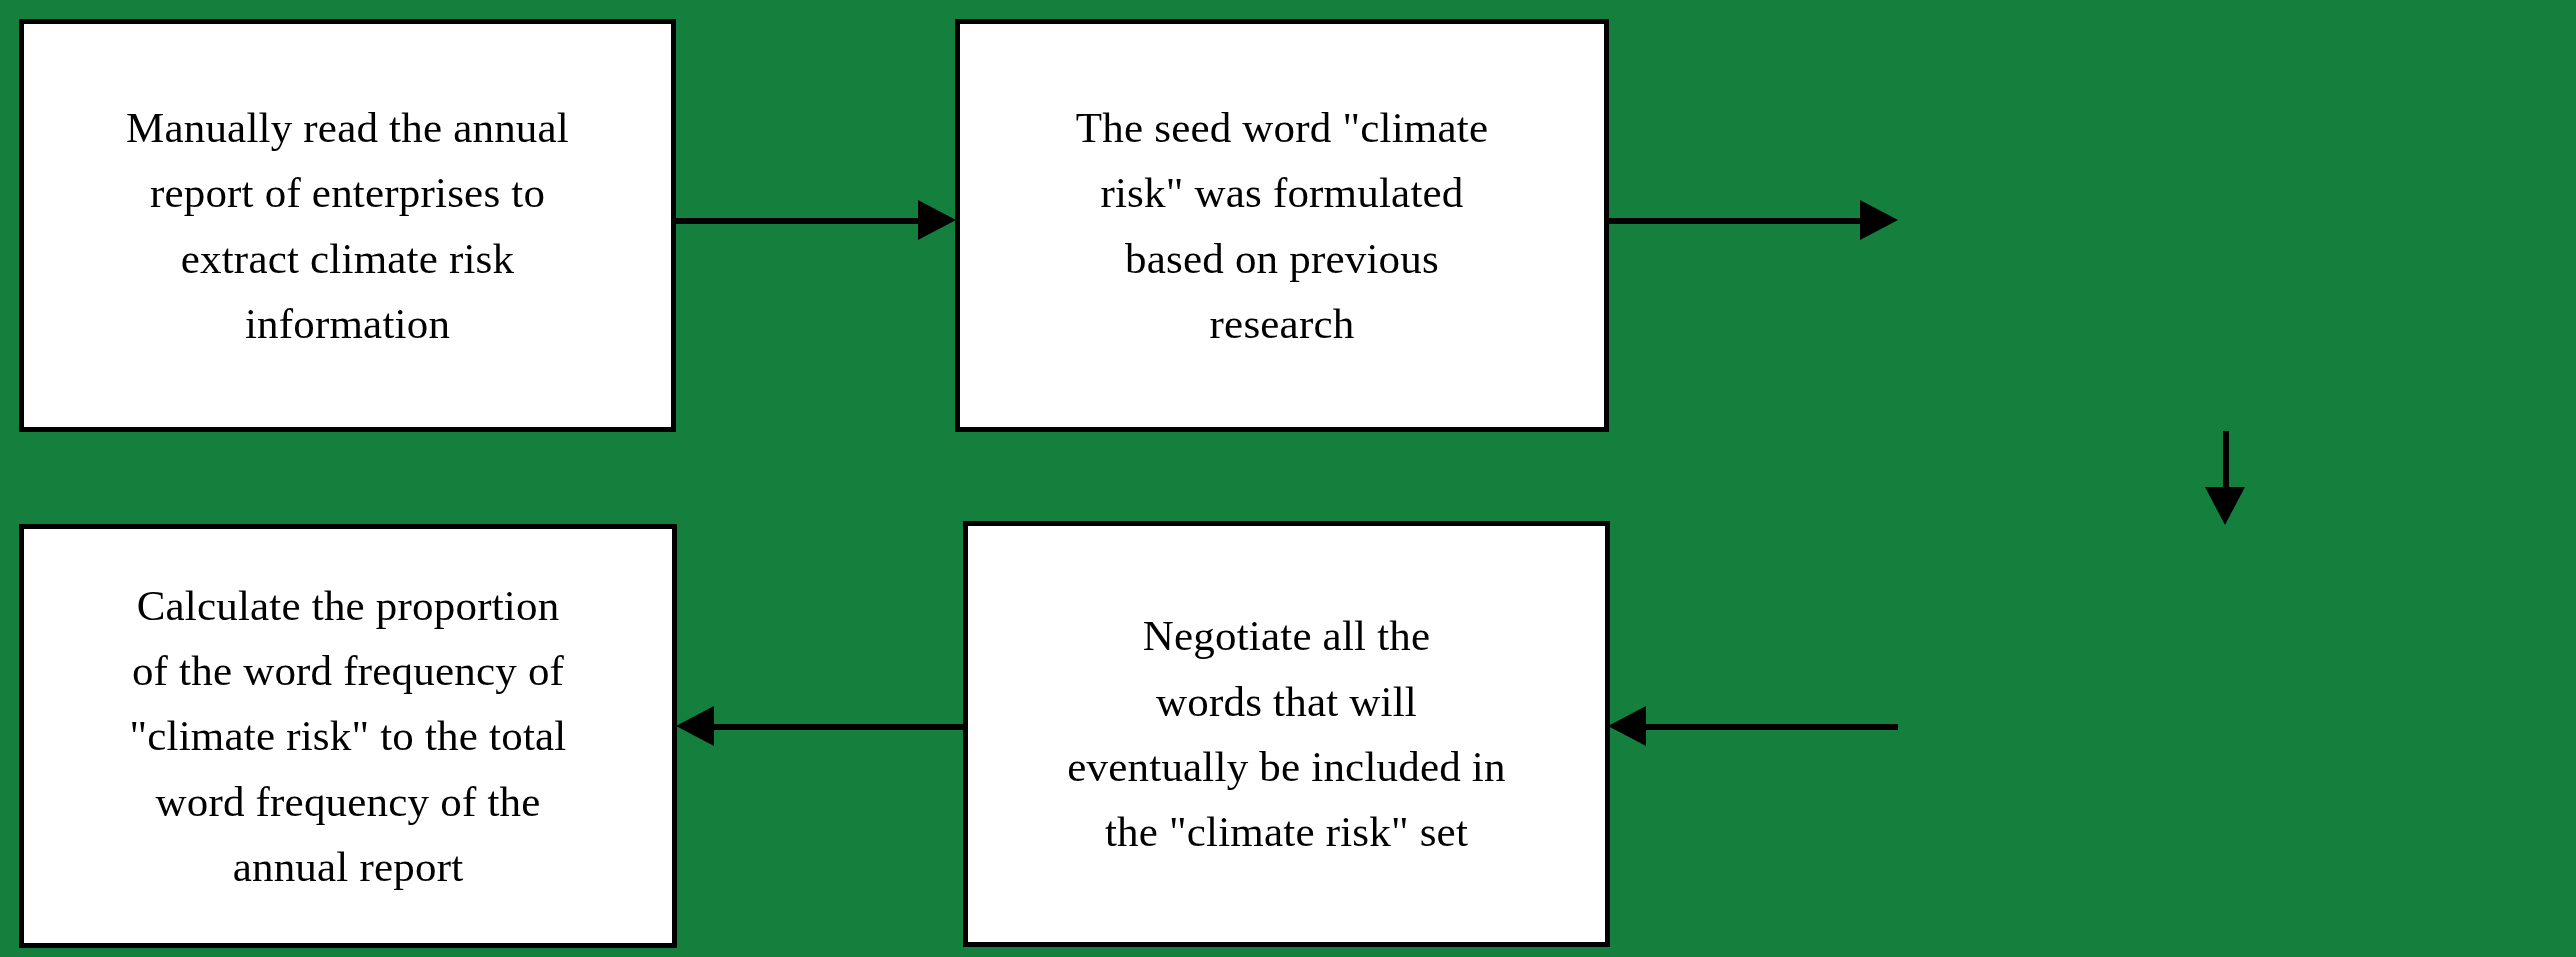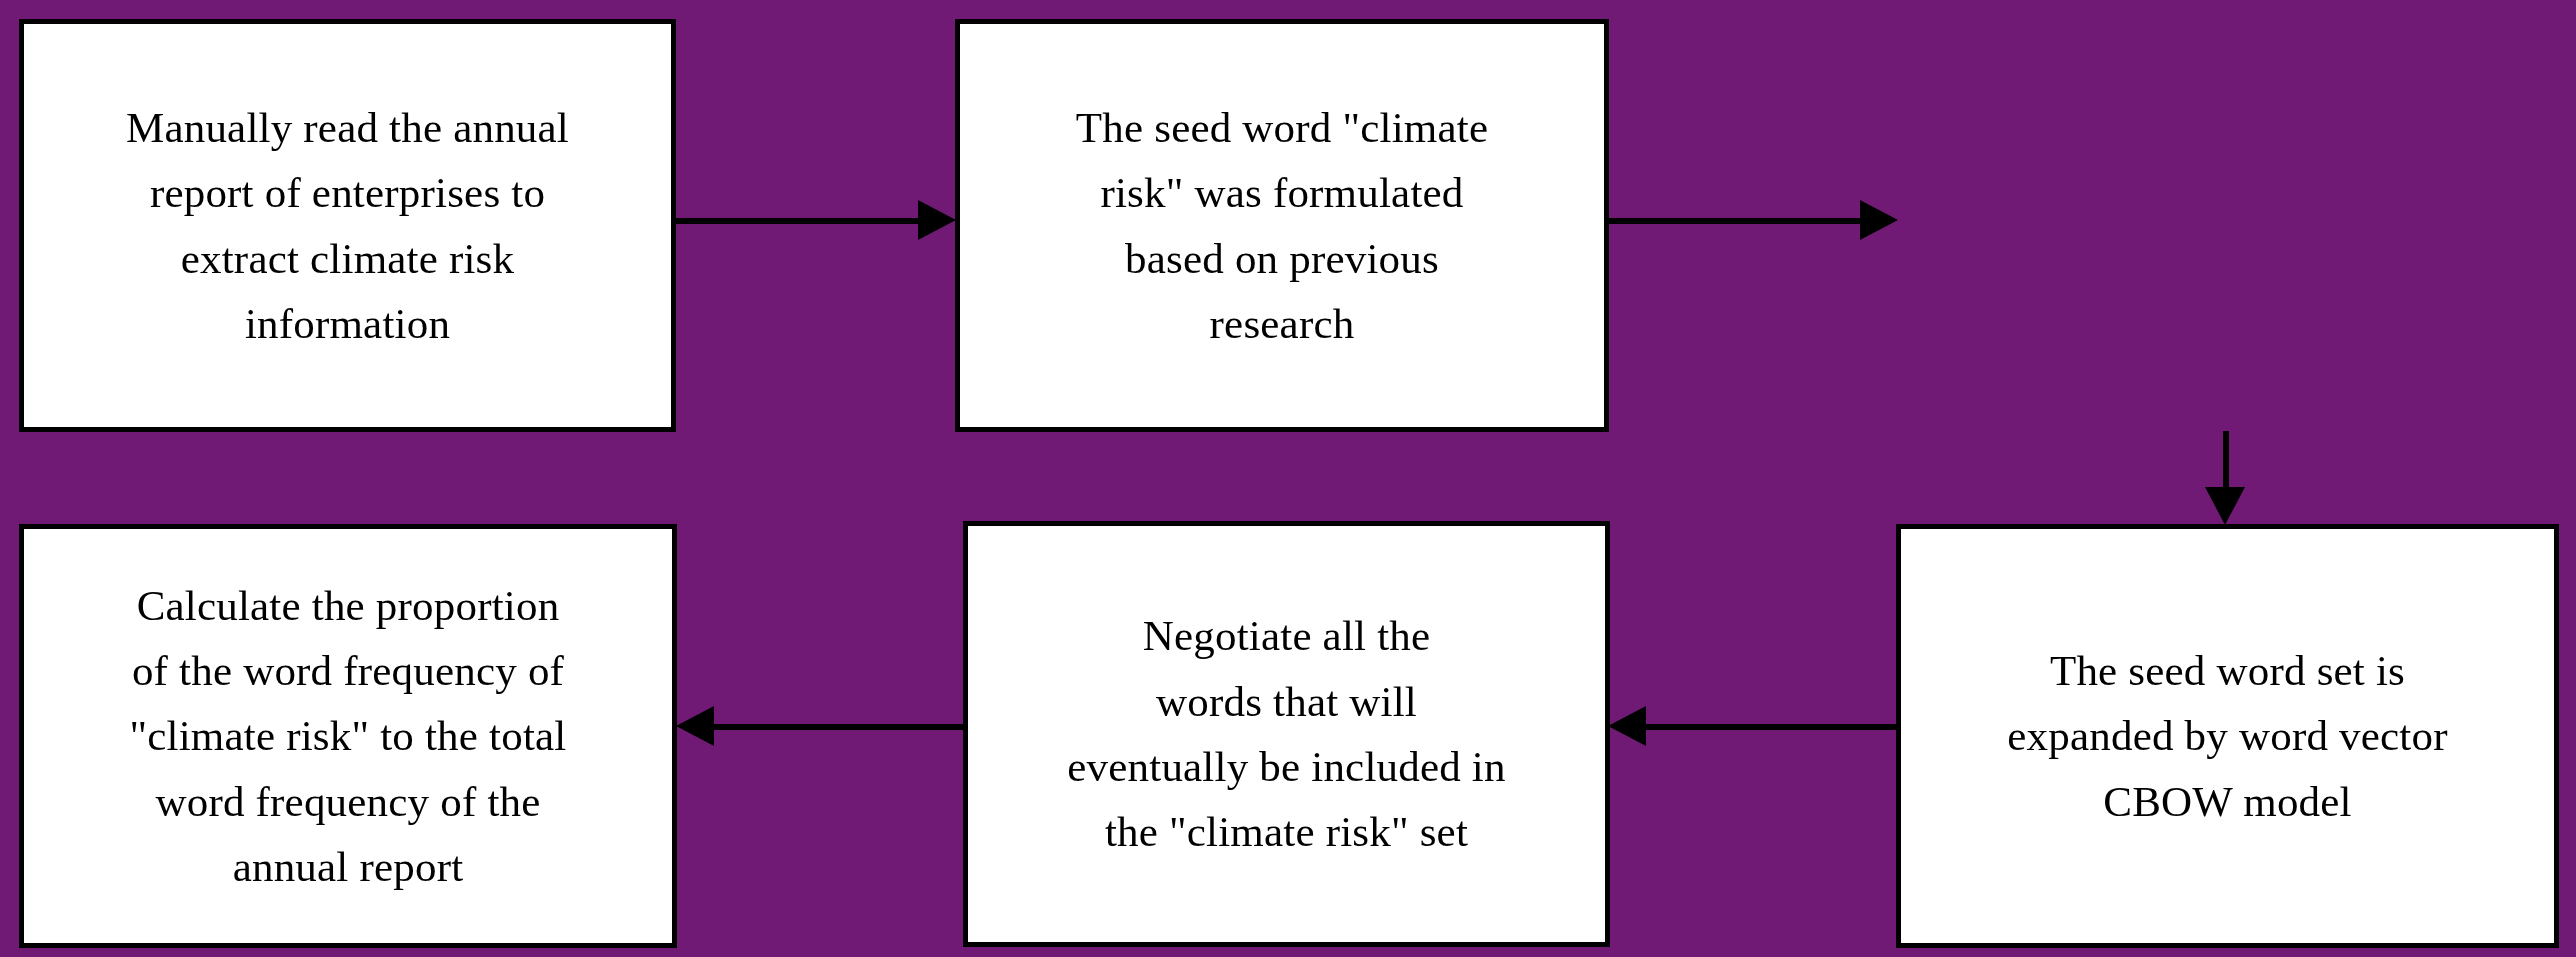--- a/index.html
+++ b/index.html
@@ -4,21 +4,21 @@
 <style>
   html, body {
     margin: 0;
     padding: 0;
     background: #ffffff;
   }
   #canvas {
     position: relative;
     width: 2576px;
     height: 957px;
-    background: #701a75;
+    background: #15803d;
     overflow: hidden;
     font-family: "Liberation Serif", "DejaVu Serif", serif;
   }
   .node {
     position: absolute;
     box-sizing: border-box;
     border: 5.3px solid #000000;
     background: #ffffff;
     display: flex;
     align-items: center;
@@ -125,25 +125,20 @@
   </div>
 
   <div class="node" id="node-2">
     <span class="node-label">The seed word "climate
 risk" was formulated
 based on previous
 research</span>
   </div>
 
 
-  <div class="node" id="node-4">
-    <span class="node-label">The seed word set is
-expanded by word vector
-CBOW model</span>
-  </div>
 
   <div class="node" id="node-5">
     <span class="node-label">Negotiate all the
 words that will
 eventually be included in
 the "climate risk" set</span>
   </div>
 
   <div class="node" id="node-6">
     <span class="node-label">Calculate the proportion

